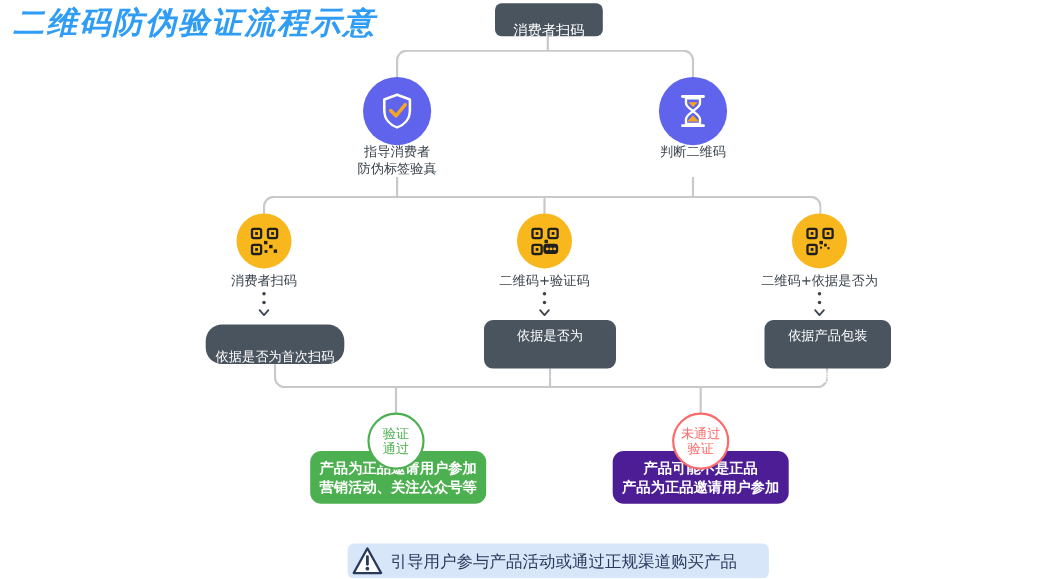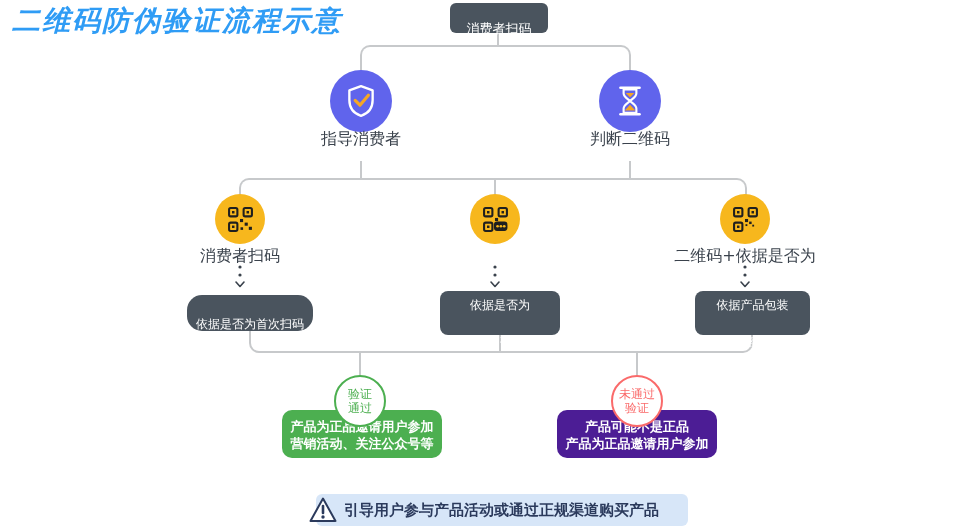--- a/index.html
+++ b/index.html
@@ -30,21 +30,21 @@
     text-align:center; font-size:13px; line-height:17px; box-sizing:border-box;
   }
   .node-dark .ln { white-space:nowrap;margin-top:21px; }
   .circle {
     position:absolute; border-radius:50%;
     display:flex; align-items:center; justify-content:center;
   }
   .circle-purple { width:62px; height:62px; background:#6064ec; }
   .circle-yellow { width:50px; height:50px; background:#f7b71d; }
   .lbl {
-    position:absolute; color:#3a424c; font-size:16px; line-height:15px;
+    position:absolute; color:#3a424c; font-size:12px; line-height:15px;
     text-align:center; width:150px;
   }
   .badge {
     position:absolute; width:52px; height:52px; border-radius:50%;
     background:#ffffff; box-sizing:border-box; border:2px solid;
     display:flex; flex-direction:column; align-items:center; justify-content:center;
     font-size:12px; line-height:14px; z-index:3; text-align:center;
   }
   .badge-pass { border-color:#4caf50; color:#4caf50; }
   .badge-fail { border-color:#fa6a6a; color:#fa6a6a; }
@@ -52,21 +52,21 @@
     position:absolute; border-radius:10px; color:#ffffff; font-size:13px;
     font-weight:bold; line-height:17px; text-align:center; z-index:2;
     display:flex; flex-direction:column; align-items:center; justify-content:flex-end;
     padding-bottom:6px; box-sizing:border-box;
   }
   .result-pass { background:#4caf50; }
   .result-fail { background:#4c1d95; }
   .footer-banner {
     position:absolute; left:316px; top:494px; width:372px; height:32px;
     background:#d7e6f8; border-radius:6px; display:flex; align-items:center;
-    color:#2b3a5c; font-size:15px; font-weight:bold; white-space:nowrap;
+    color:#2b3a5c; font-size:15px; font-weight:normal; white-space:nowrap;padding-left:11px;
   }
   .footer-banner .warn { margin-left:-8px; margin-right:6px; flex:0 0 auto; }
 </style>
 </head>
 <body>
 
 <div class="canvas">
 
   <h1 class="title">二维码防伪验证流程示意</h1>
 
@@ -112,20 +112,21 @@
       <line x1="6" y1="3.5" x2="24" y2="3.5" stroke="#ffffff" stroke-width="2.4" stroke-linecap="round"></line>
       <line x1="6" y1="28.5" x2="24" y2="28.5" stroke="#ffffff" stroke-width="2.4" stroke-linecap="round"></line>
       <path d="M9 5 L21 5 L21 9 C21 12 17.5 13.8 15 16 C17.5 18.2 21 20 21 23 L21 27 L9 27 L9 23 C9 20 12.5 18.2 15 16 C12.5 13.8 9 12 9 9 Z" fill="none" stroke="#ffffff" stroke-width="2" stroke-linejoin="round"></path>
       <polygon points="11,8.5 19,8.5 15,12.5" fill="#f5a623"></polygon>
       <polygon points="15,19.5 20,25 10,25" fill="#f5a623"></polygon>
     </svg>
   </div>
 
   <div class="lbl" style="left:286px;top:131px">
     <div>指导消费者</div>
+    <div>防伪标签验真</div>
   </div>
   <div class="lbl" style="left:555px;top:131px">
     <div>判断二维码</div>
   </div>
 
   <div class="circle circle-yellow" style="left:215px;top:194px">
     <svg width="27" height="27" viewBox="0 0 26 26">
       <rect x="2" y="2" width="8" height="8" rx="1.5" fill="none" stroke="#1f1f1f" stroke-width="2"></rect>
       <rect x="4.8" y="4.8" width="2.4" height="2.4" fill="#1f1f1f"></rect>
       <rect x="16" y="2" width="8" height="8" rx="1.5" fill="none" stroke="#1f1f1f" stroke-width="2"></rect>
@@ -164,20 +165,23 @@
       <rect x="12.5" y="12.5" width="3" height="3" fill="#1f1f1f"></rect>
       <rect x="16.5" y="15" width="2.4" height="2.4" fill="#1f1f1f"></rect>
       <rect x="19.5" y="18" width="1.8" height="1.8" fill="#1f1f1f"></rect>
       <rect x="13" y="17.5" width="1.8" height="1.8" fill="#1f1f1f"></rect>
     </svg>
   </div>
 
   <div class="lbl" style="left:165px;top:248px">
     <div>消费者扫码</div>
   </div>
+  <div class="lbl" style="left:420px;top:248px">
+    <div>二维码+验证码</div>
+  </div>
   <div class="lbl" style="left:670px;top:248px">
     <div>二维码+依据是否为</div>
   </div>
 
   <div class="node-dark" style="left:187px;top:295px;width:126px;height:36px;font-size:12px;line-height:16px;border-radius:15px">
     <div class="ln">依据是否为首次扫码</div>
   </div>
   <div class="node-dark" style="left:695px;top:291px;width:115px;height:44px;font-size:12px;line-height:16px;border-radius:8px">
     <div class="ln">依据产品包装</div>
     <div class="ln">的完整程度</div>

